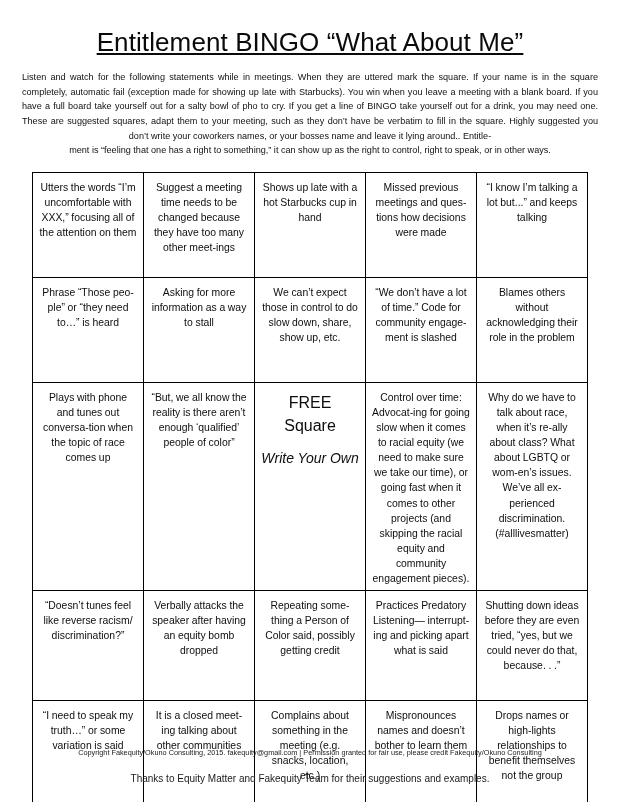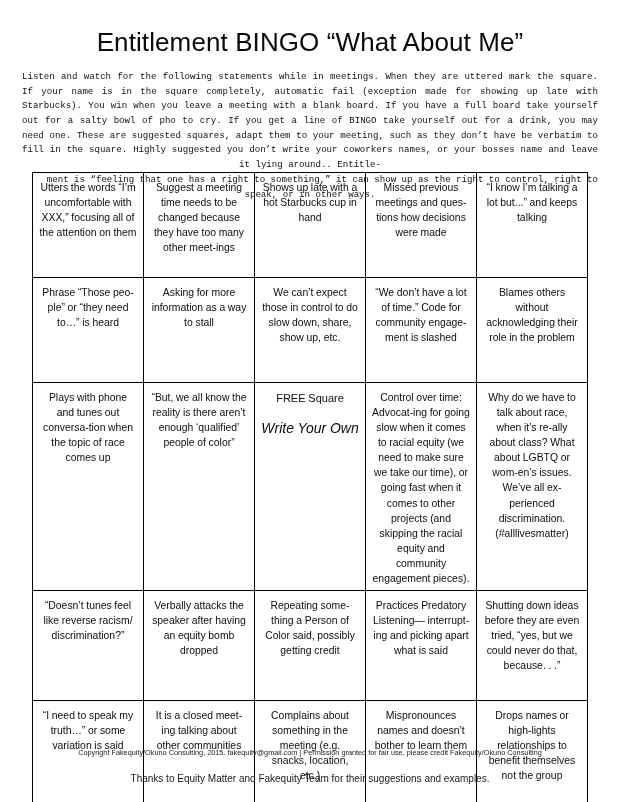--- a/index.html
+++ b/index.html
@@ -24,30 +24,30 @@
   }
   .title {
     text-align: center;
     font-size: 26px;
     font-weight: 400;
     letter-spacing: 0.1px;
     margin: 0;
     padding-top: 28px;
     line-height: 1.15;
     color: #0a0a0a;
+    text-decoration: underline;
   }
   .intro {
     margin: 0;
     padding: 12px 22px 0 22px;
     font-size: 9.1px;
     line-height: 1.62;
     text-align: justify;
     text-align-last: center;
     color: #111;
-    font-family: Liberation Mono, monospace;
   }
   .intro .last-line {
     display: block;
     text-align: right;
   }
   .grid-wrap {
     position: absolute;
     left: 32px;
     top: 172px;
     width: 556px;
@@ -75,21 +75,21 @@
   tr.r2 { height: 105px; }
   tr.r3 { height: 135px; margin-left: 16px; }
   tr.r4 { height: 110px; }
   tr.r5 { height: 110px; }
 
   td.free {
     vertical-align: top;
   }
   .free-title {
     display: block;
-    font-size: 11px;
+    font-size: 16px;
     padding-top: 1px;
   }
   .free-sub {
     display: block;
     font-style: italic;
     font-size: 14px;
     padding-top: 11px;
   }
   td.tiny {
     font-size: 7.4px;

